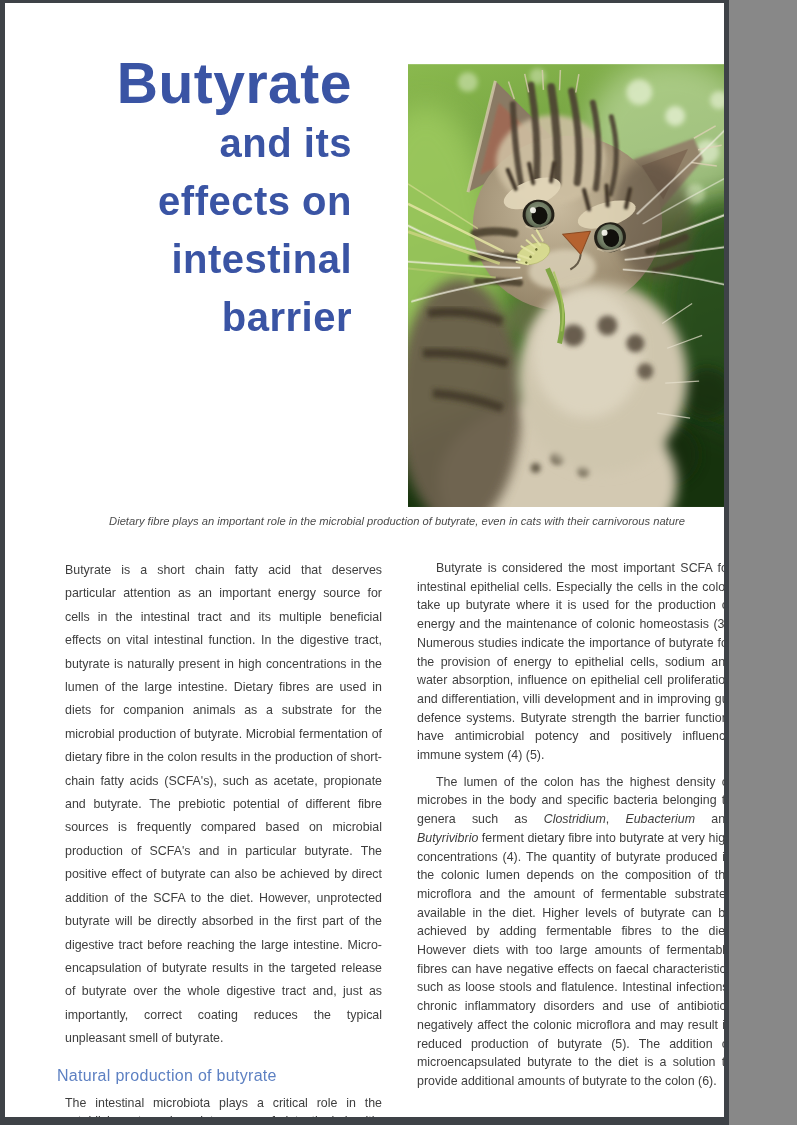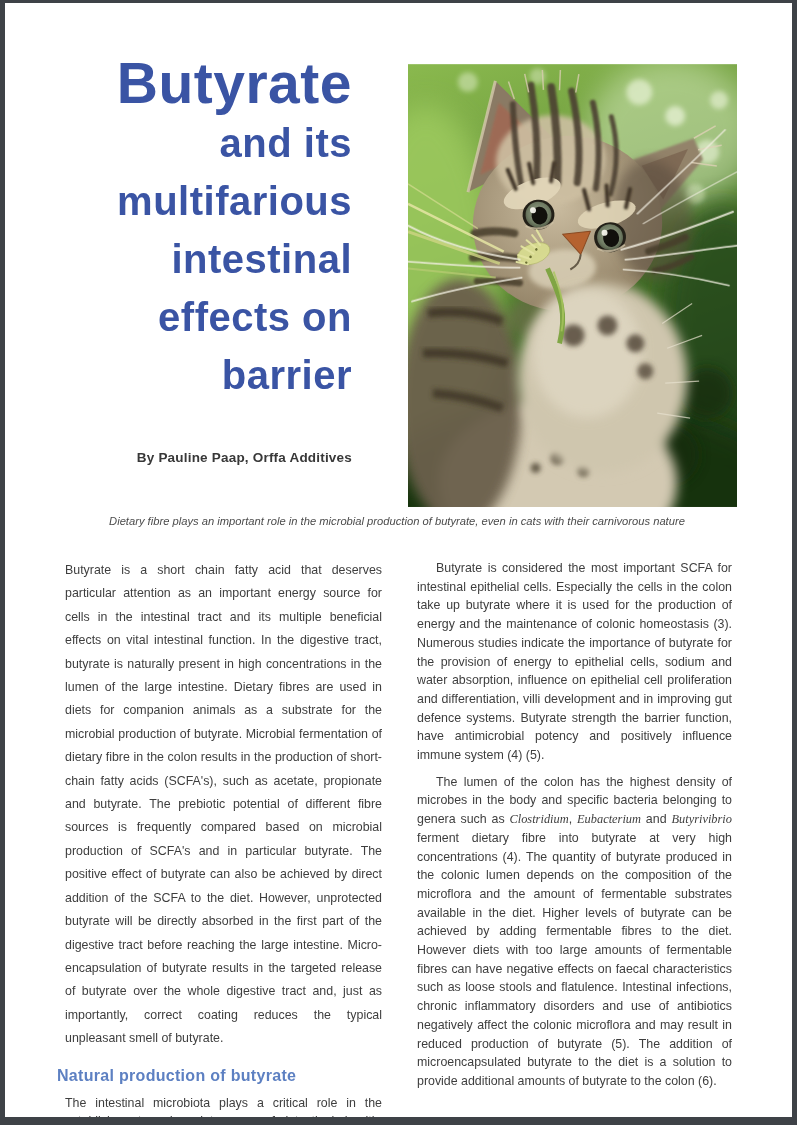--- a/index.html
+++ b/index.html
@@ -5,21 +5,21 @@
   :root{
     --title-blue:#3a54a4;
     --heading-blue:#5d80c2;
     --body-text:#3e3e3e;
     --caption-text:#4b4b4b;
     --frame:#3e4247;
     --page-bg:#ffffff;
   }
   html,body{margin:0;padding:0;background:#888;}
   .page{
-    position:relative;width:797px;height:1125px;background:var(--page-bg);
+    position:relative;width:729px;height:1125px;background:var(--page-bg);
     font-family:"Liberation Sans","DejaVu Sans",sans-serif;overflow:hidden;
   }
   .frame{position:absolute;inset:0;border-top:3px solid var(--frame);
     border-left:5px solid var(--frame);border-right:5px solid var(--frame);
     border-bottom:8px solid var(--frame);pointer-events:none;z-index:50;}
   .title-block{
     position:absolute;left:57px;top:52px;width:295px;text-align:right;
     color:var(--title-blue);font-weight:bold;letter-spacing:.5px;line-height:1;
   }
   .title-l1{font-size:57px;line-height:62px;}
@@ -35,41 +35,39 @@
     font-style:italic;font-size:11.2px;color:var(--caption-text);
   }
   .col{position:absolute;top:551px;color:var(--body-text);text-align:justify;}
   .col-left{left:57px;width:333px;}
   .col-right{left:409px;width:331px;}
   .col p{margin:8px;font-size:12.4px;}
   p.lead{line-height:23.4px;}
   p.tight{line-height:18.7px;}
   p.indent{text-indent:19px;}
   .subhead{
-    margin:15px 0 6px 0;font-size:16px;font-weight:bold;color:var(--heading-blue);
+    margin:15px 0 6px 0;font-size:16px;font-weight:normal;color:var(--heading-blue);
     letter-spacing:.3px;line-height:20px;
   }
-  .species{font-style:italic;font-family:Liberation Serif, serif;}
+  .species{font-style:italic;}
 </style>
 </head>
 <body>
 
 <div class="page">
   <div class="frame"></div>
 
   <header class="title-block">
     <div class="title-l1">Butyrate</div>
     <div class="title-ln">and its</div>
-    <div class="title-ln">multifarious</div>
+    <div class="title-ln">effects on</div>
     <div class="title-ln">intestinal</div>
-    <div class="title-ln">effects on</div>
     <div class="title-ln">barrier</div>
   </header>
 
-  <div class="byline">By Pauline Paap, Orffa Additives</div>
 
   <figure class="hero">
     <svg width="329" height="443" viewBox="0 0 330 444" role="img">
       <defs>
         <linearGradient id="gBase" x1="0" y1="0" x2="0.25" y2="1">
           <stop offset="0" stop-color="#8ab94e"></stop>
           <stop offset="0.35" stop-color="#6f9c3f"></stop>
           <stop offset="0.65" stop-color="#3f6b25"></stop>
           <stop offset="1" stop-color="#1b3711"></stop>
         </linearGradient>

